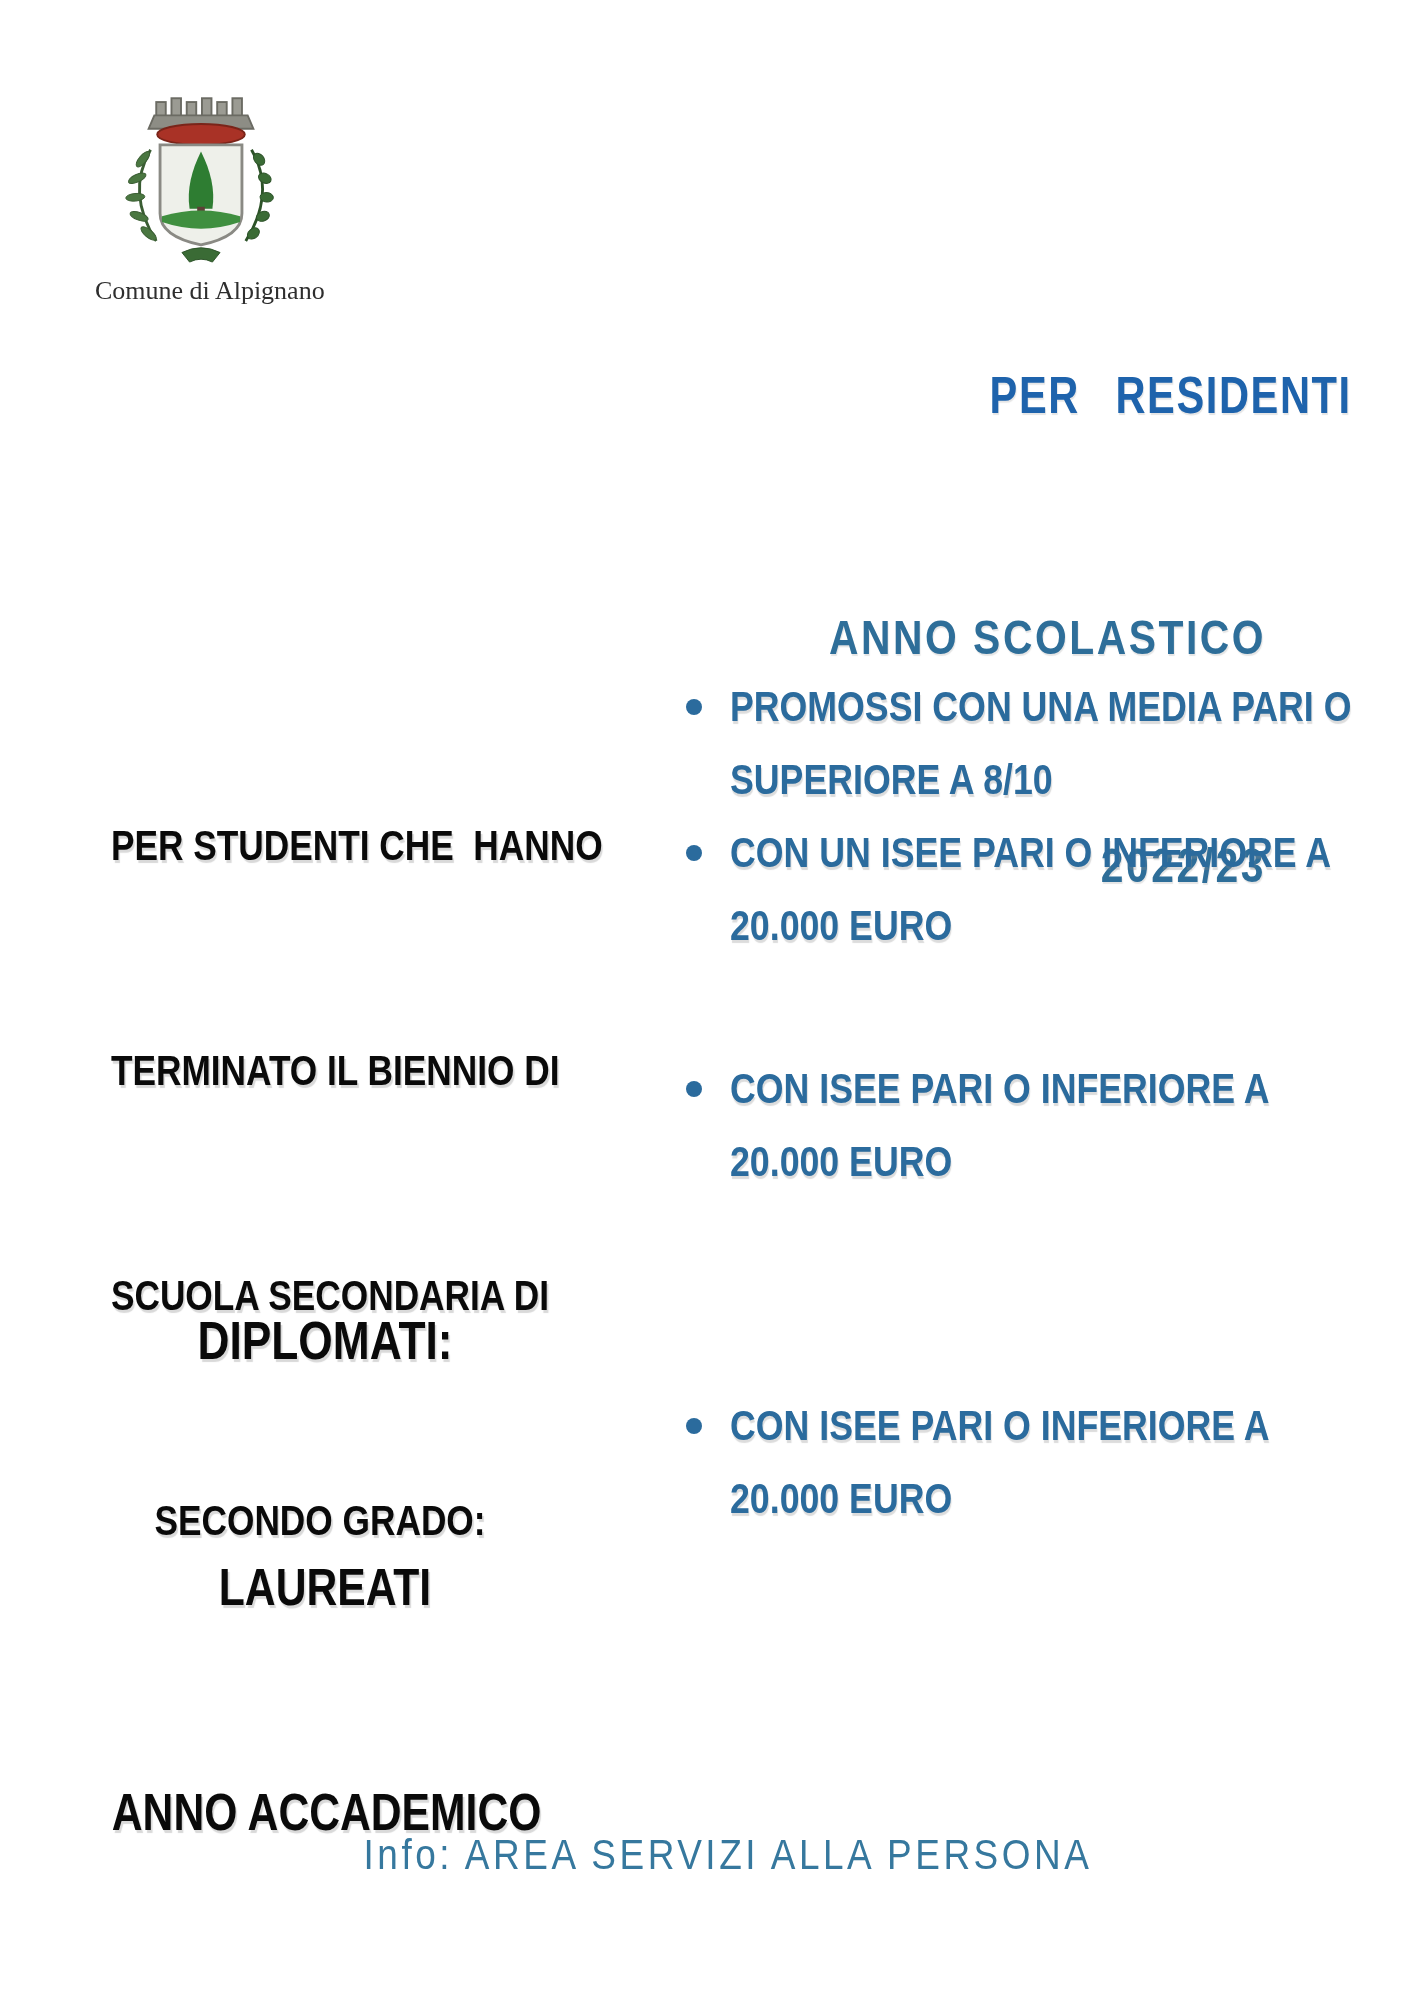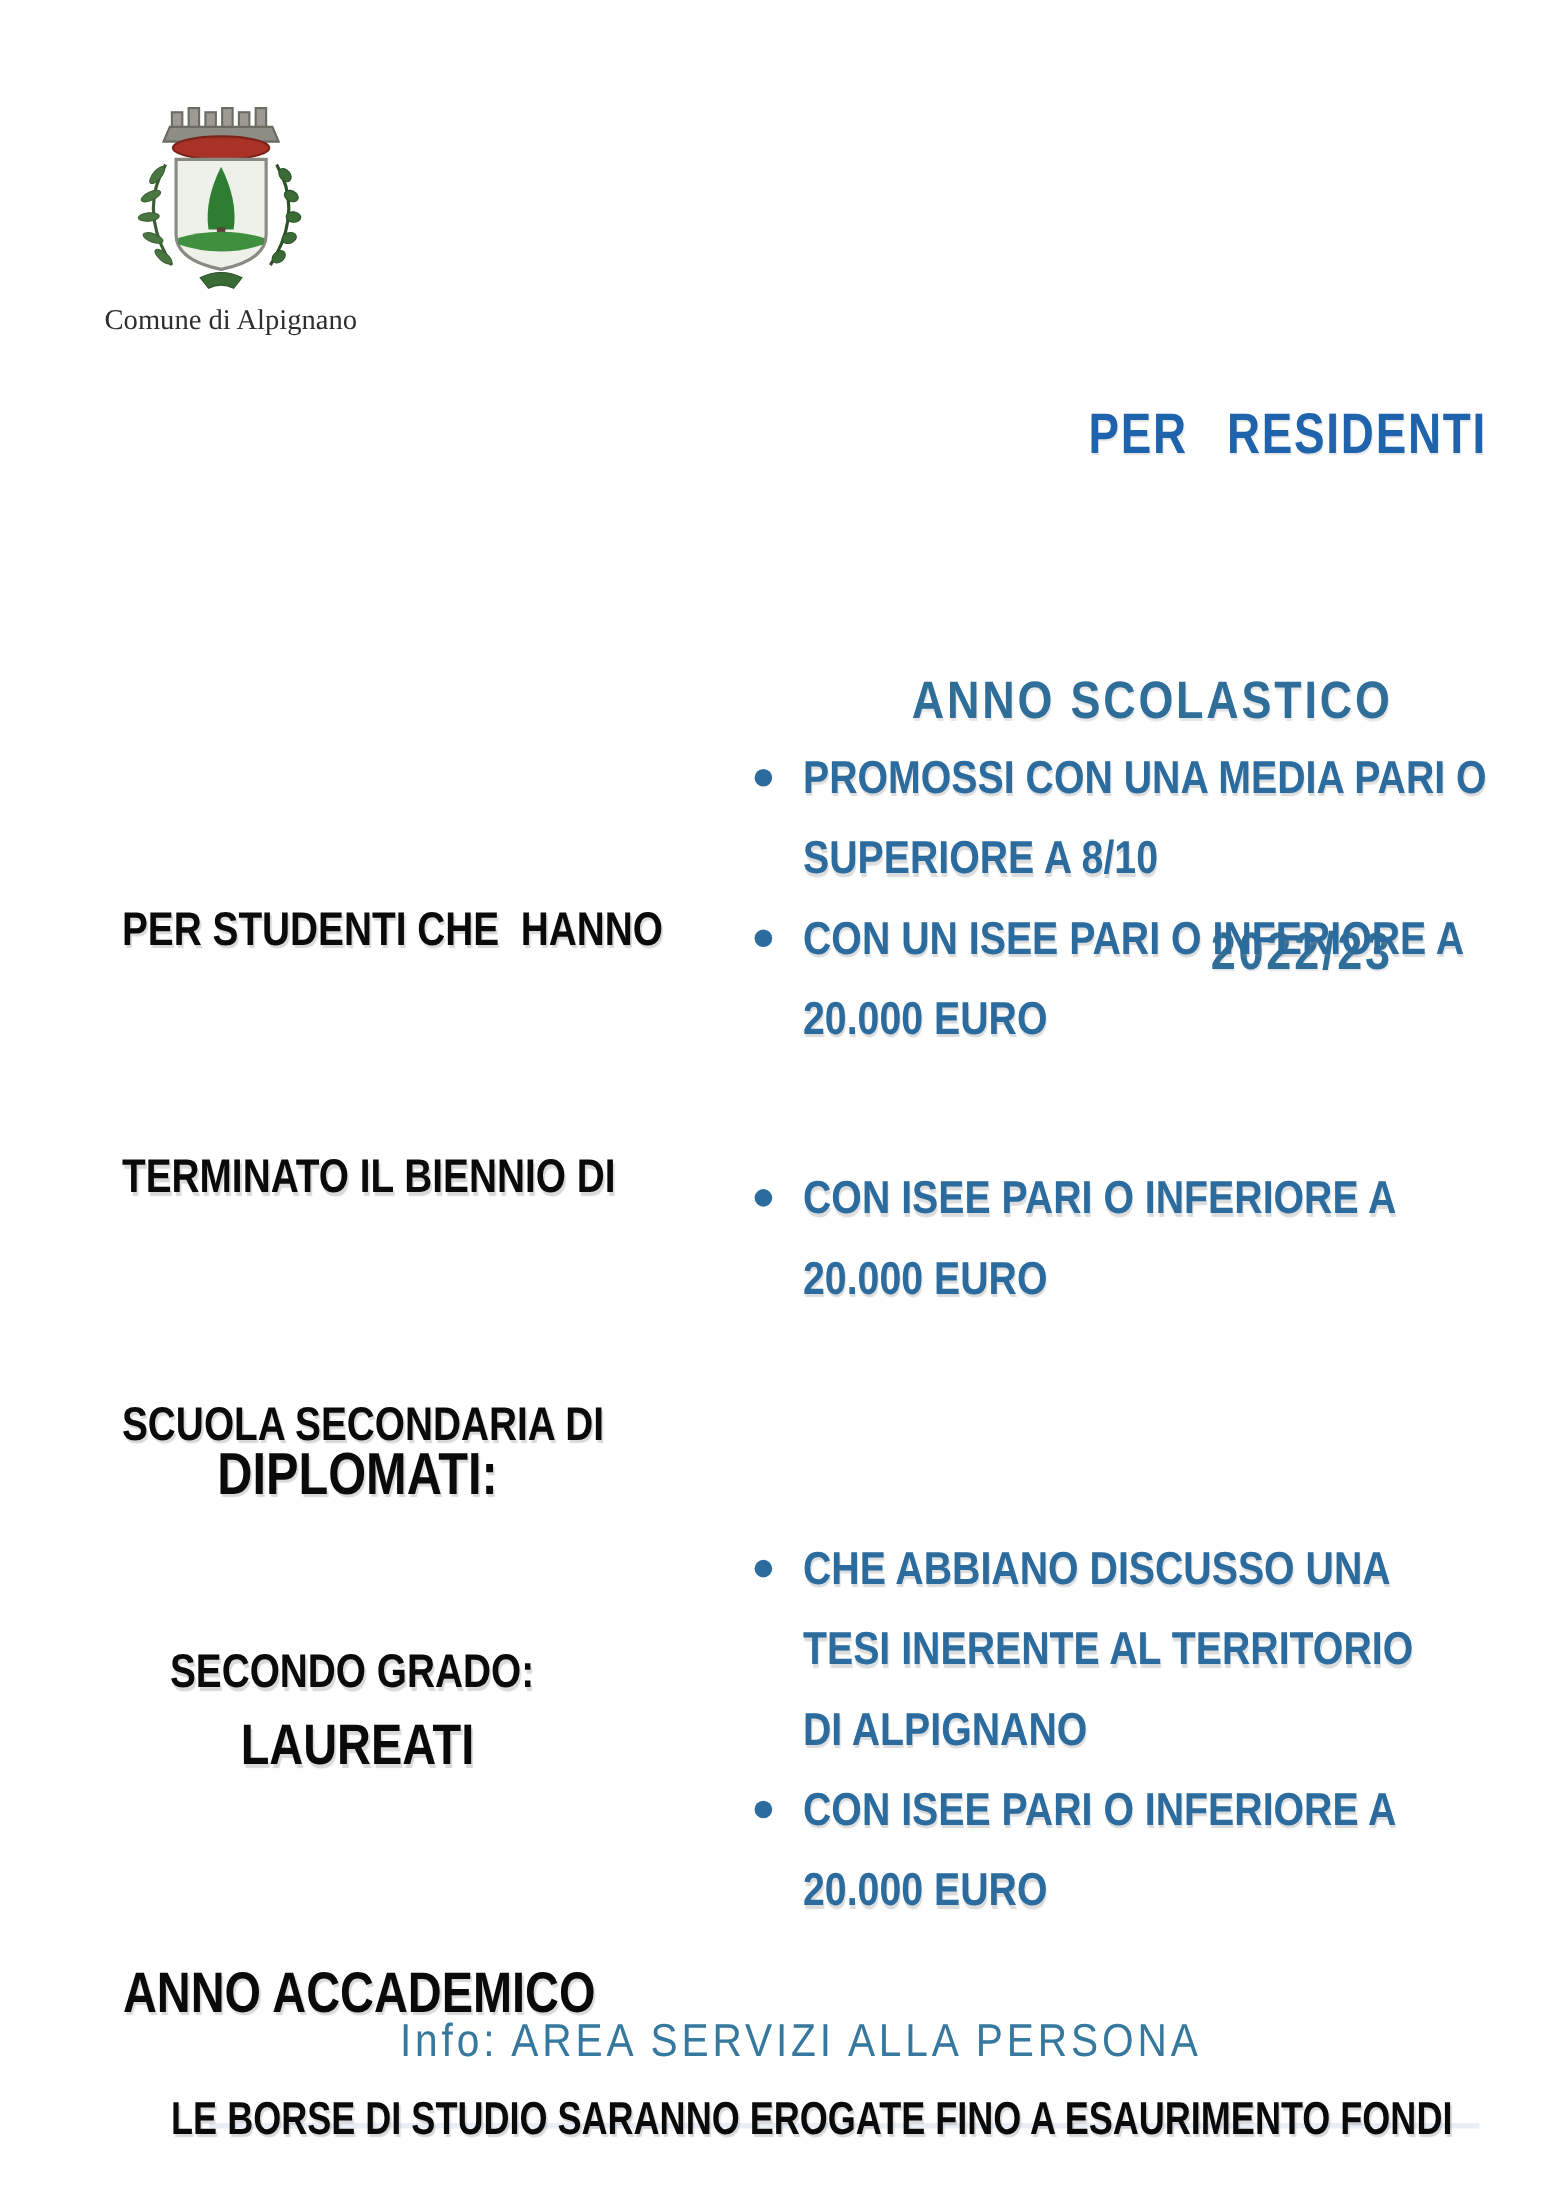--- a/index.html
+++ b/index.html
@@ -181,38 +181,26 @@
   <div class="label-col label-s3">
     <div class="lline">LAUREATI</div>
     <div class="lline">ANNO ACCADEMICO</div>
     
   </div>
 
   <div class="bullets bullets-s3">
     <div class="bullet">
       <span class="dot"></span>
       <div class="blines">
-        <div class="bline">CHE ABBIANO DISCUSSO UNA</div>
-        <div class="bline">TESI INERENTE AL TERRITORIO</div>
-        <div class="bline">DI ALPIGNANO</div>
-      </div>
-    </div>
-    <div class="bullet">
-      <span class="dot"></span>
-      <div class="blines">
         <div class="bline">CON ISEE PARI O INFERIORE A</div>
         <div class="bline">20.000 EURO</div>
       </div>
     </div>
   </div>
 
   <div class="info">
     <div class="iline">Info: AREA SERVIZI ALLA PERSONA</div>
     
     
   </div>
 
-  <div class="footer">
-    <div class="footer-rule"></div>
-    <div class="footer-text">LE BORSE DI STUDIO SARANNO EROGATE FINO A ESAURIMENTO FONDI</div>
-  </div>
 
 </div>
 
 </body></html>

